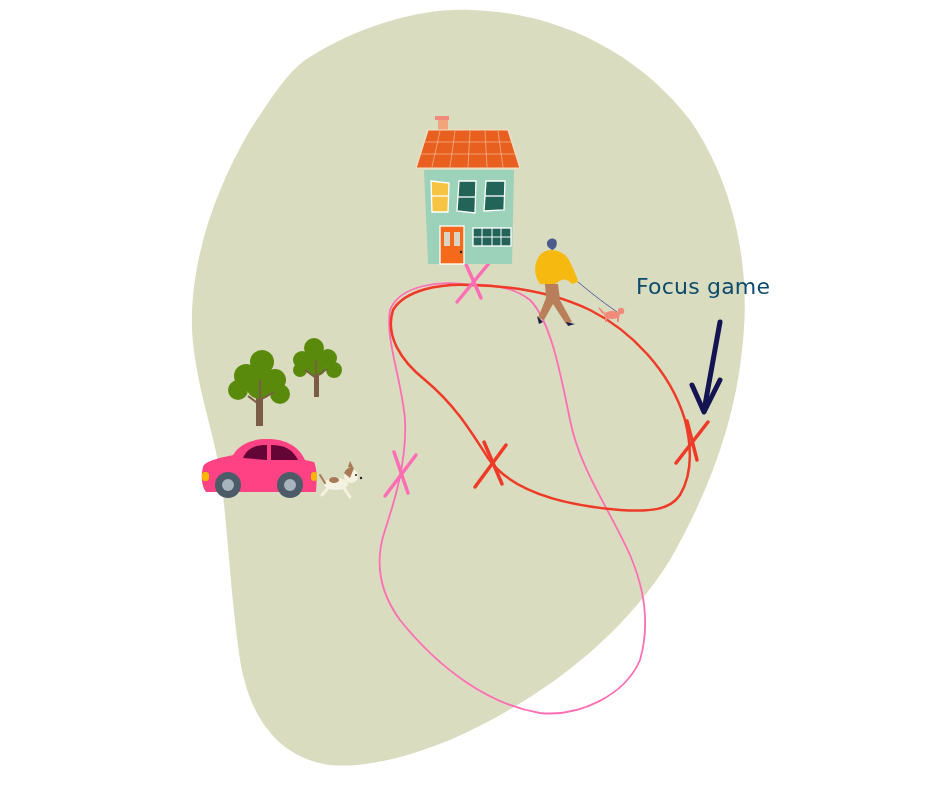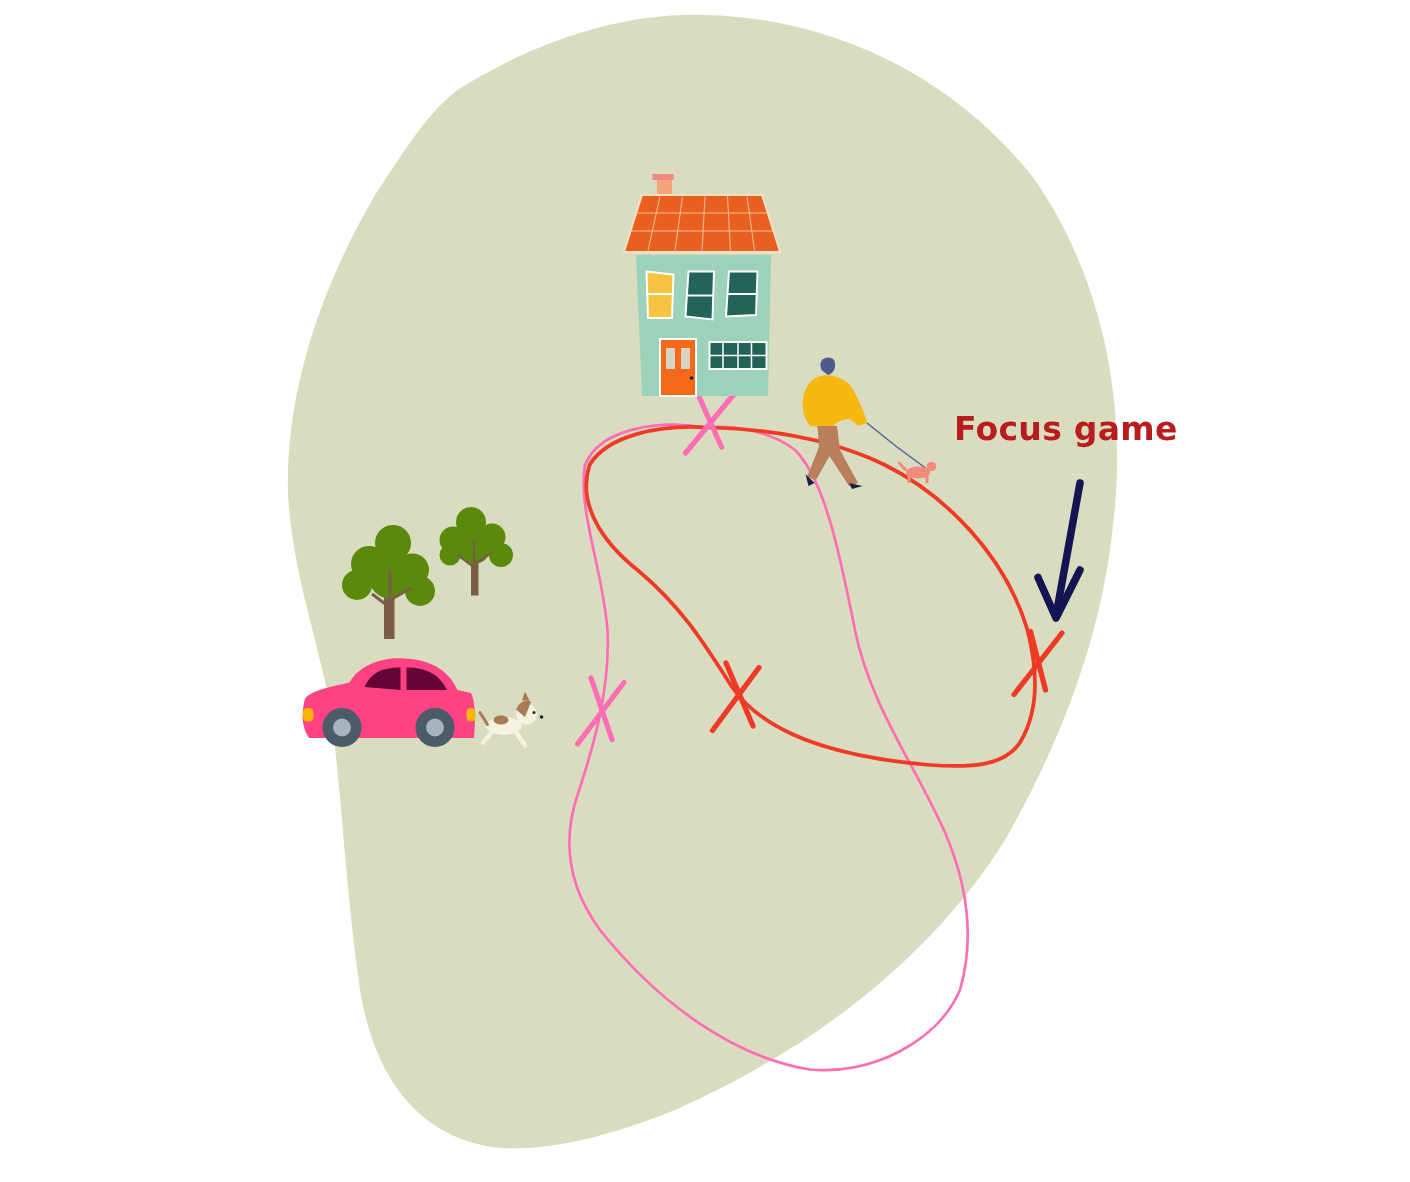--- a/index.html
+++ b/index.html
@@ -1,21 +1,21 @@
 <!DOCTYPE html>
 <html><head>
 <meta charset="utf-8">
 <style>
   html, body { margin: 0; padding: 0; background: #ffffff; }
   body { width: 940px; height: 788px; position: relative; overflow: hidden; }
   #canvas { position: absolute; left: 0; top: 0; width: 940px; height: 788px; }
   .label-html {
     position: absolute; left: 636px; top: 274px;
-    font-family: "DejaVu Sans", sans-serif; font-size: 22px; color: #b91c1c;
-    white-space: nowrap; letter-spacing: 0.2px; font-weight: bold;
+    font-family: "DejaVu Sans", sans-serif; font-size: 22px; color: #0c4a6e;
+    white-space: nowrap; letter-spacing: 0.2px;
   }
 </style>
 </head>
 <body>
 
 <svg id="canvas" viewBox="0 0 940 788" xmlns="http://www.w3.org/2000/svg">
 
   <path fill="#dadcbf" d="M 305 60
        C 360 25, 420 8, 470 10
        C 560 12, 640 55, 690 120

